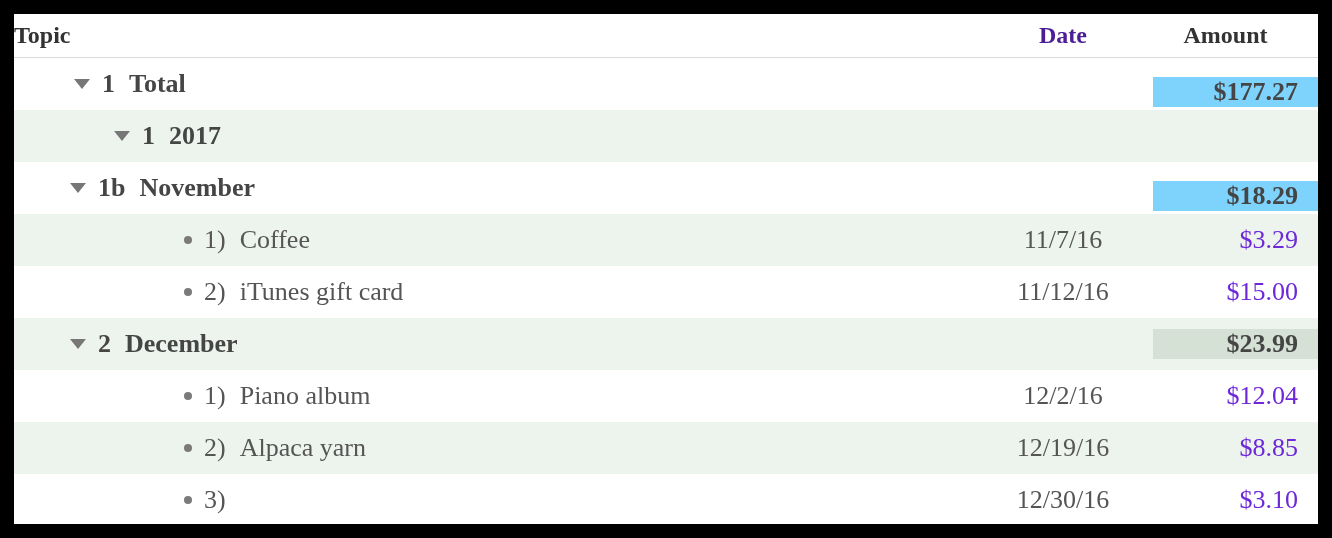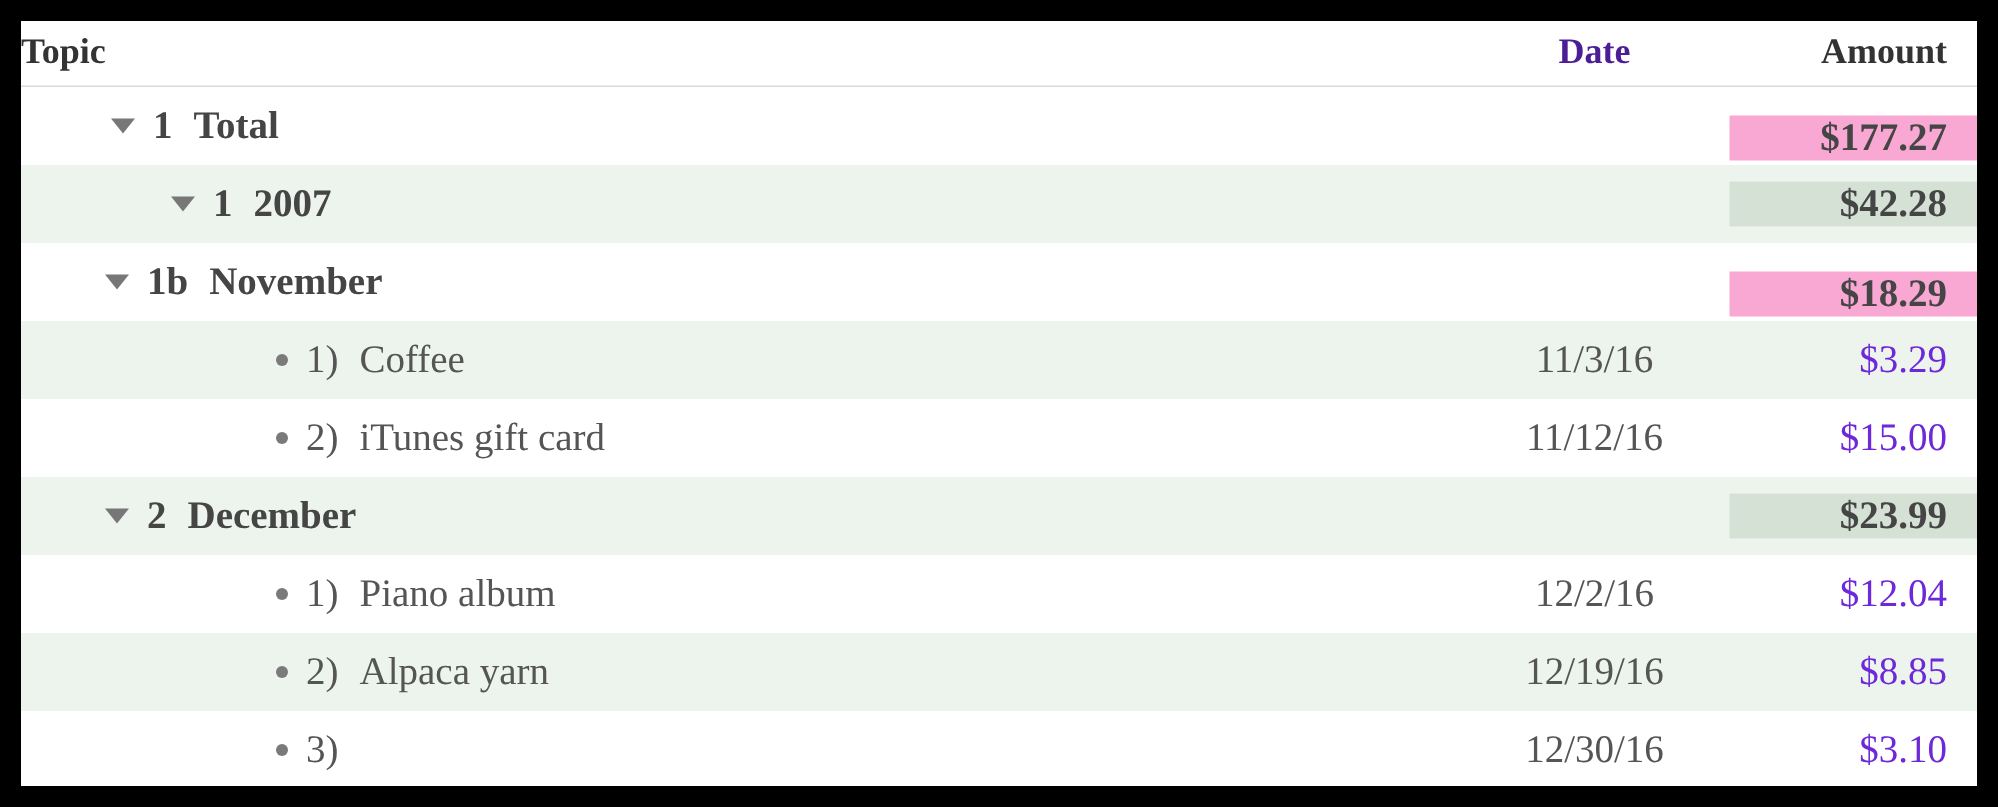--- a/index.html
+++ b/index.html
@@ -30,21 +30,21 @@
     }
     .header-row .col-date {
       width: 180px;
       text-align: center;
       font-weight: bold;
       font-size: 24px;
       color: #4c1d95;
     }
     .header-row .col-amount {
       width: 165px;
-      text-align: right;
+      text-align: center;
       padding-right: 20px;
       font-weight: bold;
       font-size: 24px;
       color: #333;
     }
     .row {
       display: flex;
       align-items: center;
       height: 52px;
       font-size: 26px;
@@ -90,21 +90,21 @@
       width: 165px;
       text-align: right;
       padding-right: 20px;
       font-size: 26px;
       color: #6d28d9;
     }
     .row.bold .amount-cell {
       font-weight: bold;
       color: #454545;
     }
-    .amount-cell.hl-grey { background: #f9a8d4; margin-top: 16px; }
+    .amount-cell.hl-grey { background: #7dd3fc; margin-top: 16px; }
     .amount-cell.hl-green { background: #d5e1d5; }
     
     
     .indent-0 { padding-left: 60px; }
     .indent-1 { padding-left: 100px; }
     .indent-2 { padding-left: 56px; }
     .indent-3 { padding-left: 170px; }
   </style>
 </head>
 <body>
@@ -124,43 +124,42 @@
       <span class="label">Total</span>
     </div>
     <div class="date-cell"></div>
     <div class="amount-cell hl-grey">$177.27</div>
   </div>
 
   <div class="row bold alt">
     <div class="topic-cell indent-1">
       <span class="disclosure"></span>
       <span class="num">1</span>
-      <span class="label">2007</span>
-    </div>
-    <div class="date-cell"></div>
-    <div class="amount-cell hl-green">$42.28</div>
+      <span class="label">2017</span>
+    </div>
+    <div class="date-cell"></div>
   </div>
 
   <div class="row bold">
     <div class="topic-cell indent-2">
       <span class="disclosure"></span>
       <span class="num">1b</span>
       <span class="label">November</span>
     </div>
     <div class="date-cell"></div>
     <div class="amount-cell hl-grey">$18.29</div>
   </div>
 
   <div class="row alt">
     <div class="topic-cell indent-3">
       <span class="bullet"></span>
       <span class="num" style="font-weight:normal">1)</span>
       <span class="label">Coffee</span>
     </div>
-    <div class="date-cell">11/3/16</div>
+    <div class="date-cell">11/7/16</div>
     <div class="amount-cell">$3.29</div>
   </div>
 
   <div class="row">
     <div class="topic-cell indent-3">
       <span class="bullet"></span>
       <span class="num" style="font-weight:normal">2)</span>
       <span class="label">iTunes gift card</span>
     </div>
     <div class="date-cell">11/12/16</div>

